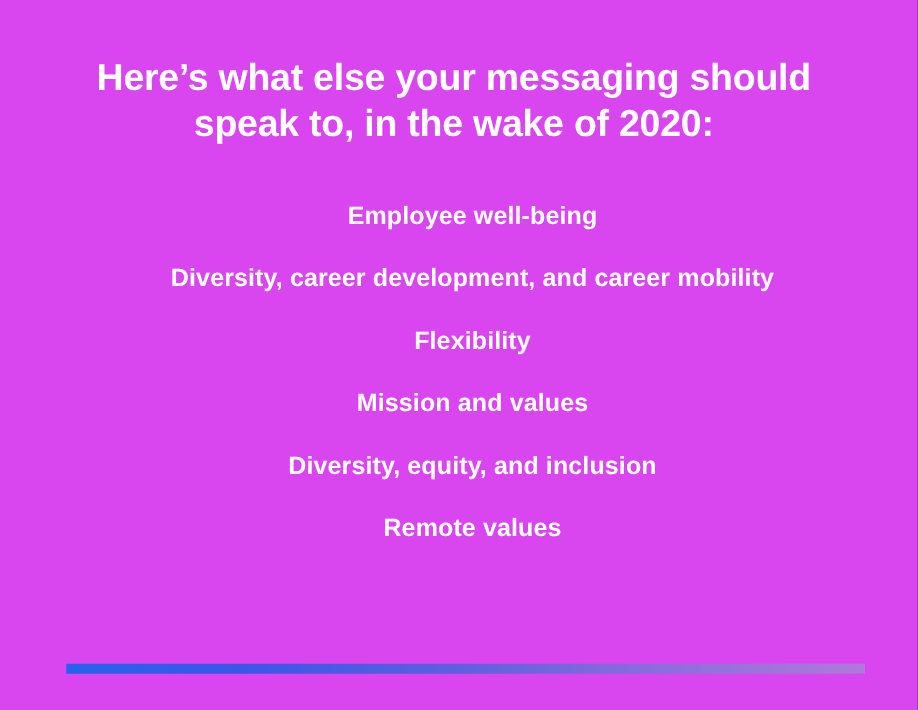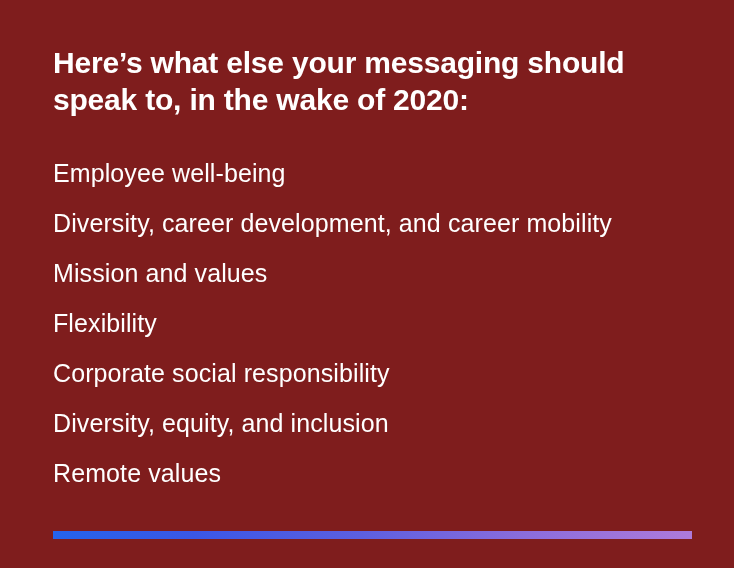--- a/index.html
+++ b/index.html
@@ -11,22 +11,23 @@
     height: 568px;
     overflow: hidden;
     font-family: "Liberation Sans", sans-serif;
     background: #042059;
   }
 
   #slide {
     position: relative;
     width: 734px;
     height: 568px;
-    background: #7f1d1d;
+    background: #d946ef;
     box-sizing: border-box;
+    text-align: center;
   }
 
   #heading {
     position: absolute;
     left: 53px;
     top: 44px;
     width: 620px;
     margin: 0;
     font-size: 30px;
     line-height: 37px;
@@ -42,22 +43,22 @@
     top: 148px;
     width: 650px;
     margin: 0;
     padding: 0;
     list-style: none;
   }
 
   #bullet-list li {
     height: 50px;
     line-height: 50px;
-    font-size: 25px;
-    font-weight: 400;
+    font-size: 20px;
+    font-weight: 700;
     color: #ffffff;
     letter-spacing: 0.1px;
     white-space: nowrap;
   }
 
   #accent-bar {
     position: absolute;
     left: 53px;
     top: 531px;
     width: 639px;
@@ -80,27 +81,24 @@
   <h1 id="heading">Here’s what else your messaging should speak to, in the wake of 2020:</h1>
 
   <ul id="bullet-list">
     <li>
       <span>Employee well-being</span>
     </li>
     <li>
       <span>Diversity, career development, and career mobility</span>
     </li>
     <li>
-      <span>Mission and values</span>
-    </li>
-    <li>
       <span>Flexibility</span>
     </li>
     <li>
-      <span>Corporate social responsibility</span>
+      <span>Mission and values</span>
     </li>
     <li>
       <span>Diversity, equity, and inclusion</span>
     </li>
     <li>
       <span>Remote values</span>
     </li>
   </ul>
 
   <div id="accent-bar"></div>

